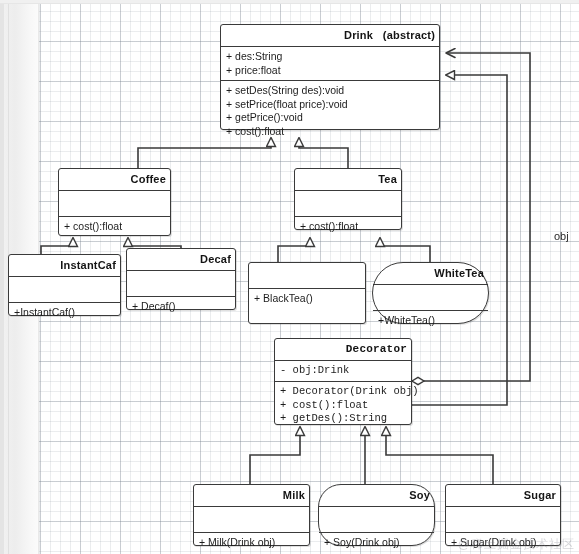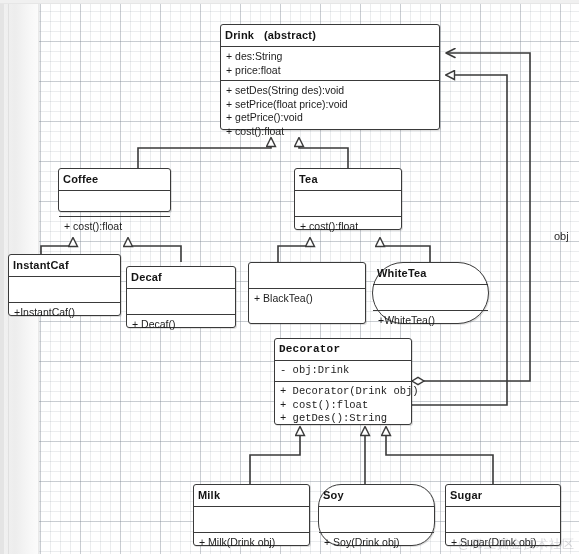--- a/index.html
+++ b/index.html
@@ -65,21 +65,21 @@
   
   .umlbox {
     position: absolute;
     box-sizing: border-box;
     background: #ffffff;
     border: 1.6px solid #3a3a3a;
     border-radius: 3px;
     box-shadow: 1px 1px 0 rgba(0,0,0,0.12);
   }
   .uml-title {
-    text-align: left;
+    text-align: right;
     font-weight: bold;
     font-size: 11px;
     color: #141414;
     letter-spacing: 0.2px;
     padding: 4px 4px 4px 4px;
     border-bottom: 1.6px solid #3a3a3a;
     white-space: pre;
     line-height: 13px;
   }
   .uml-attrs {
@@ -171,21 +171,21 @@
       <div class="uml-line">+ price:float</div>
     </div>
     <div class="uml-ops">
       <div class="uml-line">+ setDes(String des):void</div>
       <div class="uml-line">+ setPrice(float price):void</div>
       <div class="uml-line">+ getPrice():void</div>
       <div class="uml-line">+ cost():float</div>
     </div>
   </div>
 
-  <div class="umlbox" style="left:58px; top:168px; width:113px; height:44px;">
+  <div class="umlbox" style="left:58px; top:168px; width:113px; height:68px;">
     <div class="uml-title">Coffee</div>
     <div class="uml-attrs" style="height:19px;"></div>
     <div class="uml-ops">
       <div class="uml-line">+ cost():float</div>
     </div>
   </div>
 
   <div class="umlbox" style="left:294px; top:168px; width:108px; height:62px;">
     <div class="uml-title">Tea</div>
     <div class="uml-attrs" style="height:19px;"></div>
@@ -195,21 +195,21 @@
   </div>
 
   <div class="umlbox" style="left:8px; top:254px; width:113px; height:62px;">
     <div class="uml-title">InstantCaf</div>
     <div class="uml-attrs" style="height:19px;"></div>
     <div class="uml-ops">
       <div class="uml-line">+InstantCaf()</div>
     </div>
   </div>
 
-  <div class="umlbox" style="left:126px; top:266px; width:110px; height:62px;">
+  <div class="umlbox" style="left:126px; top:248px; width:110px; height:62px;">
     <div class="uml-title">Decaf</div>
     <div class="uml-attrs" style="height:19px;"></div>
     <div class="uml-ops">
       <div class="uml-line">+ Decaf()</div>
     </div>
   </div>
 
   <div class="umlbox" style="left:248px; top:262px; width:118px; height:62px;">
     <div class="uml-attrs" style="height:19px;"></div>
     <div class="uml-ops">

